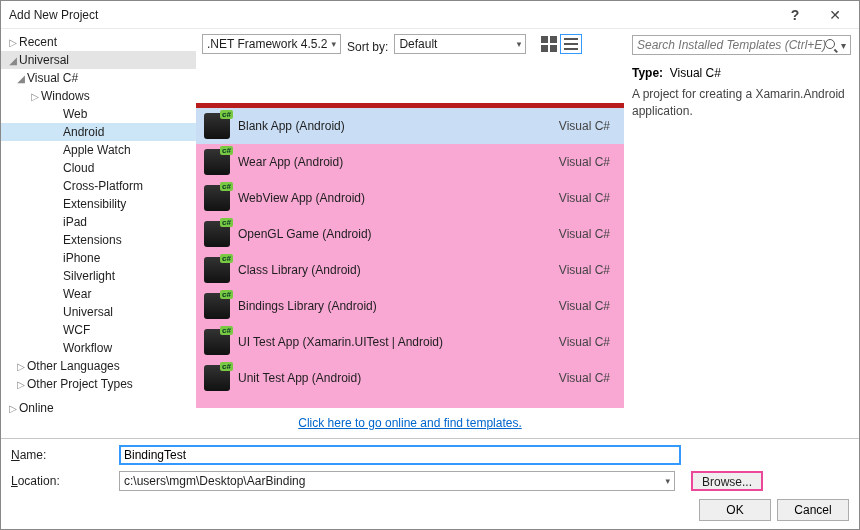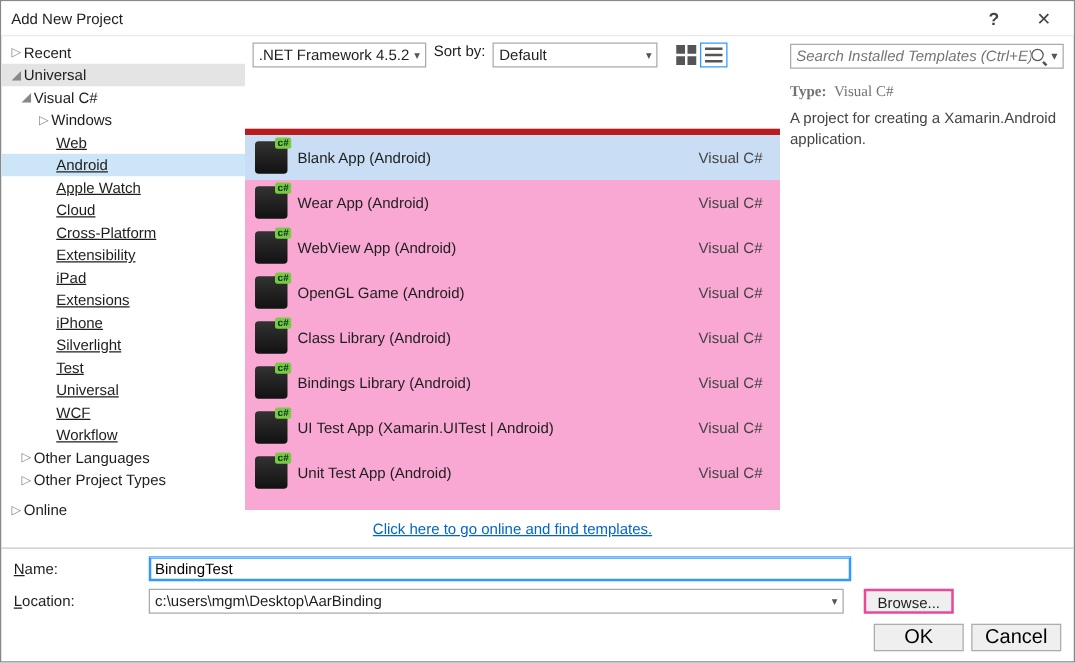--- a/index.html
+++ b/index.html
@@ -58,33 +58,33 @@
     display:inline-block;
     color:#888;
     font-size: 10px;
     text-align:center;
   }
   .treeitem.section { background:#e4e4e4; padding-left:6px; }
   .treeitem.section .label { font-weight:normal; }
   .treeitem .label { margin-left: 0px; }
   .tree-indent-1 { padding-left:14px; }
   .tree-indent-2 { padding-left:28px; }
-  .tree-indent-3 { padding-left:44px;text-decoration:underline; }
+  .tree-indent-3 { padding-left:62px; }
   .treeitem.selected { background:#cde6f7; }
 
   
   .centerpane {
     flex:1;
     display:flex;
     flex-direction:column;
     min-width:0;
   }
   .filterbar {
     display:flex;
-    align-items:flex-start;
+    align-items:flex-end;
     padding: 5px 6px 6px 6px;
     gap:6px;
   }
   .combo {
     display:flex;
     align-items:center;
     justify-content:space-between;
     border:1px solid #a9a9a9;
     background:#fff;
     height:20px;
@@ -138,21 +138,21 @@
     border:1px solid #a9a9a9;
     height:20px;
     padding:0 4px;
   }
   .searchbox input {
     border:none; outline:none; flex:1; font-size:12px;
     font-style: italic; color:#888;
     background:transparent;
   }
   .detailtext { margin-top:10px; font-size:12px; line-height:1.4;}
-  .detailtext .type-label { color:#737373;font-family:Liberation Serif, serif; }
+  .detailtext .type-label { color:#000000; }
   .detailtext .type-label b { font-weight:bold; }
   .detailtext .desc { color:#444; margin-top:4px;}
 
   
   .bottom {
     border-top:1px solid #c6c6c6;
     padding: 6px 10px 8px 10px;
     display:flex;
     flex-direction:column;
     gap:6px;
@@ -181,21 +181,21 @@
     text-align:center;
     line-height:18px;
   }
   .buttonrow {
     display:flex; justify-content:flex-end; gap:6px; margin-top:2px;
   }
   .dlgbtn {
     border:1px solid #acacac;
     background:#efefef;
     height:22px;
-    font-size:16px;
+    font-size:12px;
     min-width:72px;
     padding:0 10px;
   }
 
   
   .ic-grid { display:grid; grid-template-columns:repeat(2,7px); grid-template-rows:repeat(2,7px); gap:2px;}
   .ic-grid span { background:#555;}
   .ic-list { display:flex; flex-direction:column; gap:3px;}
   .ic-list span { width:14px; height:2px; background:#555;}
   .mag { position:relative; width:12px; height:12px; }
@@ -268,21 +268,21 @@
         <div class="treeitem tree-indent-3">
           <span class="label">Extensions</span>
         </div>
         <div class="treeitem tree-indent-3">
           <span class="label">iPhone</span>
         </div>
         <div class="treeitem tree-indent-3">
           <span class="label">Silverlight</span>
         </div>
         <div class="treeitem tree-indent-3">
-          <span class="label">Test</span>
+          <span class="label">Wear</span>
         </div>
         <div class="treeitem tree-indent-3">
           <span class="label">Universal</span>
         </div>
         <div class="treeitem tree-indent-3">
           <span class="label">WCF</span>
         </div>
         <div class="treeitem tree-indent-3">
           <span class="label">Workflow</span>
         </div>

